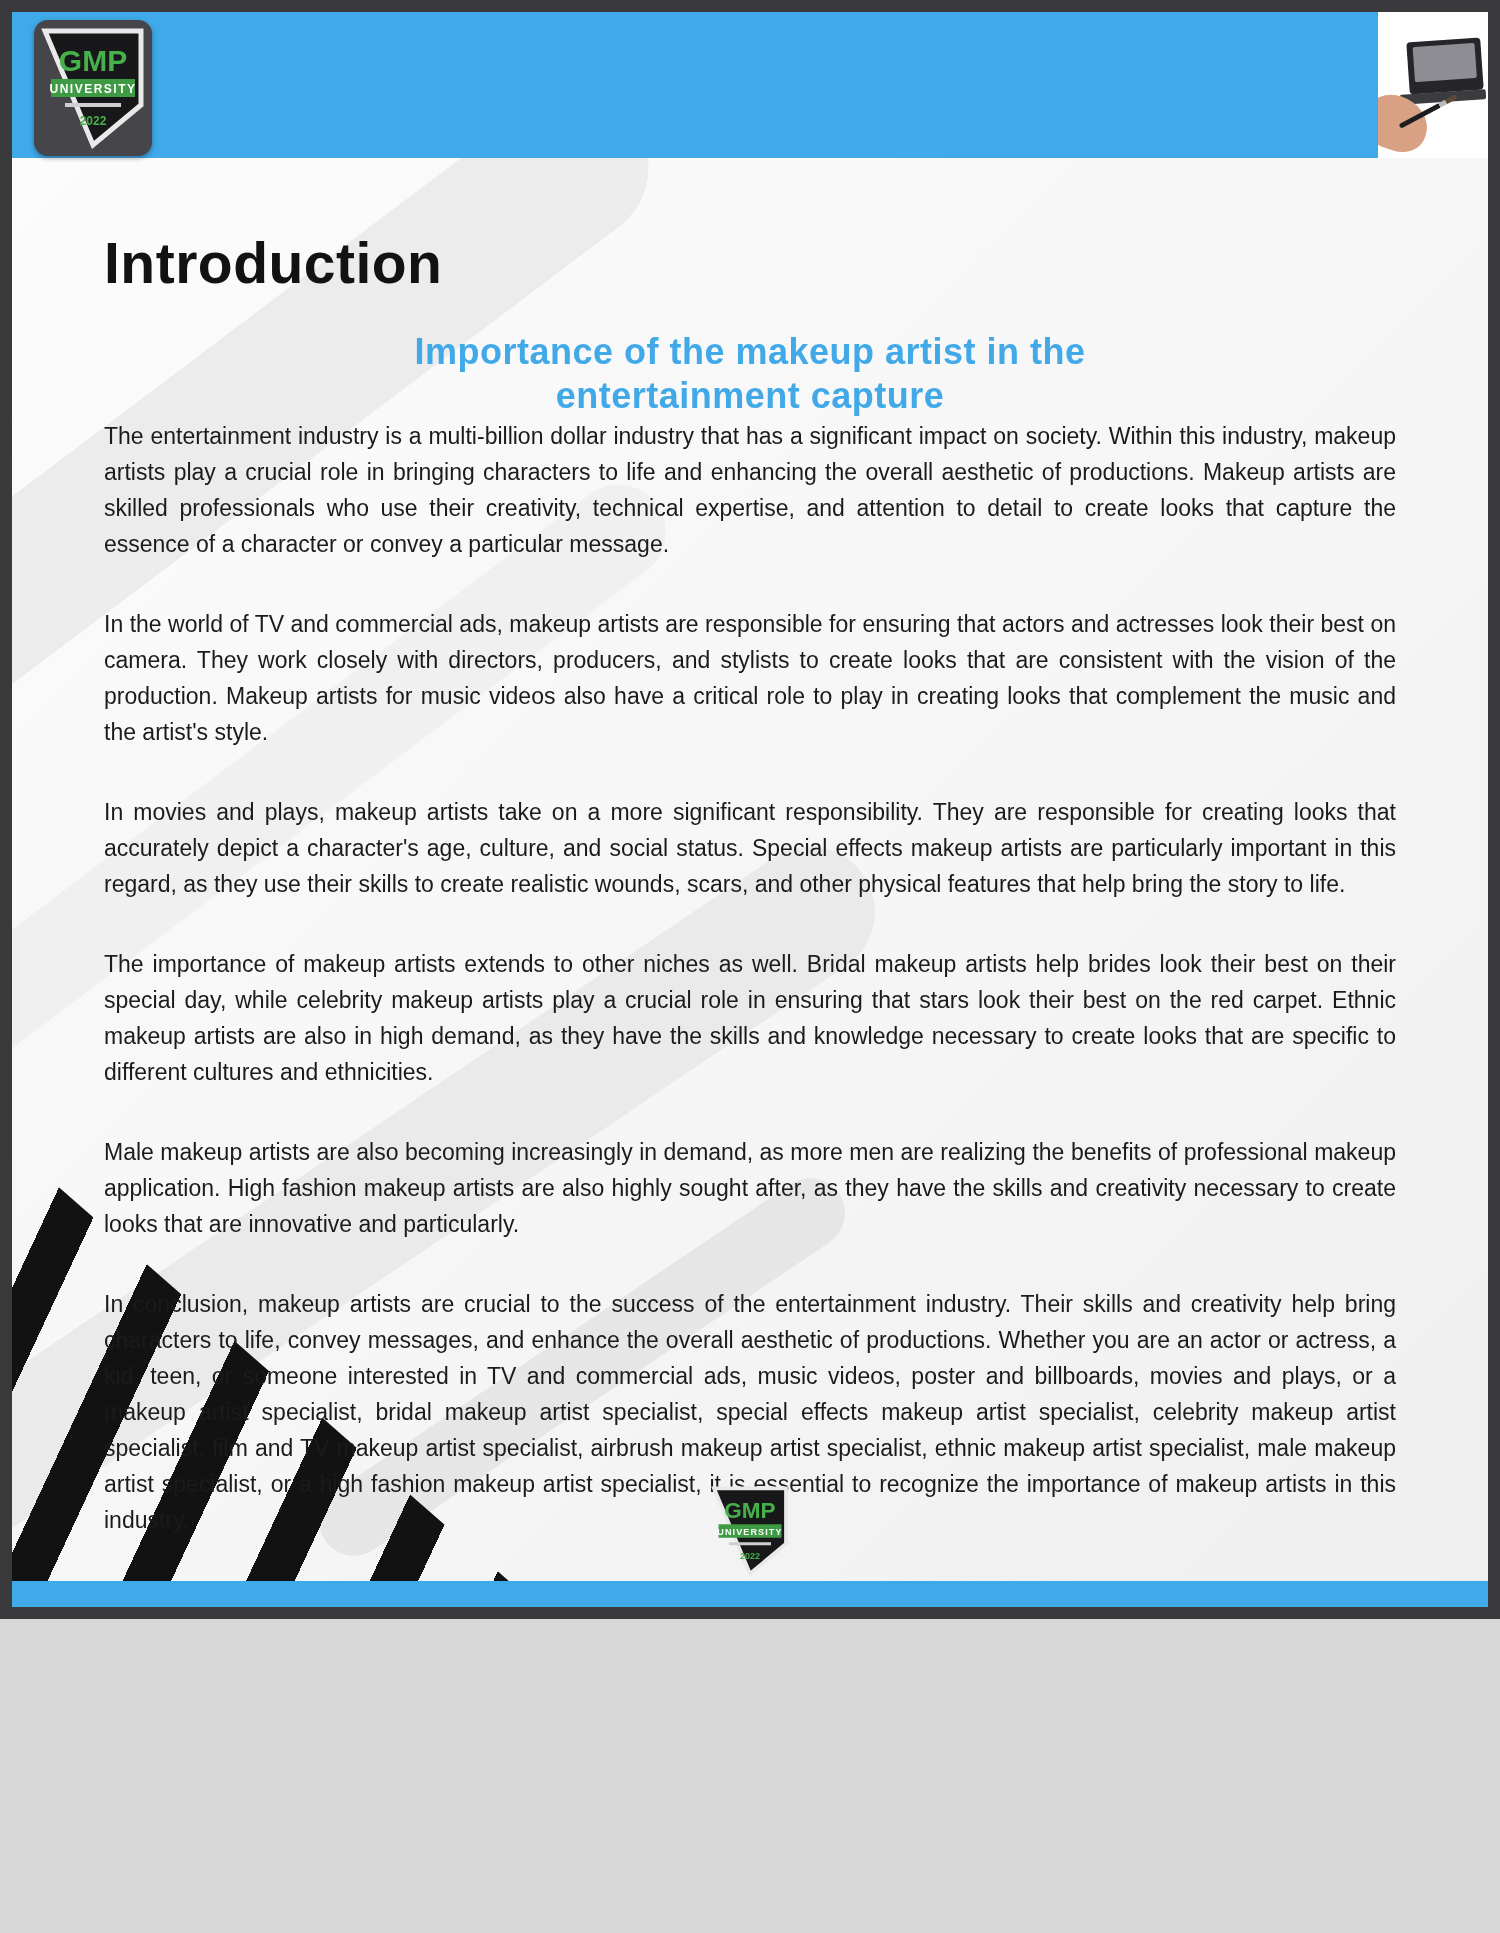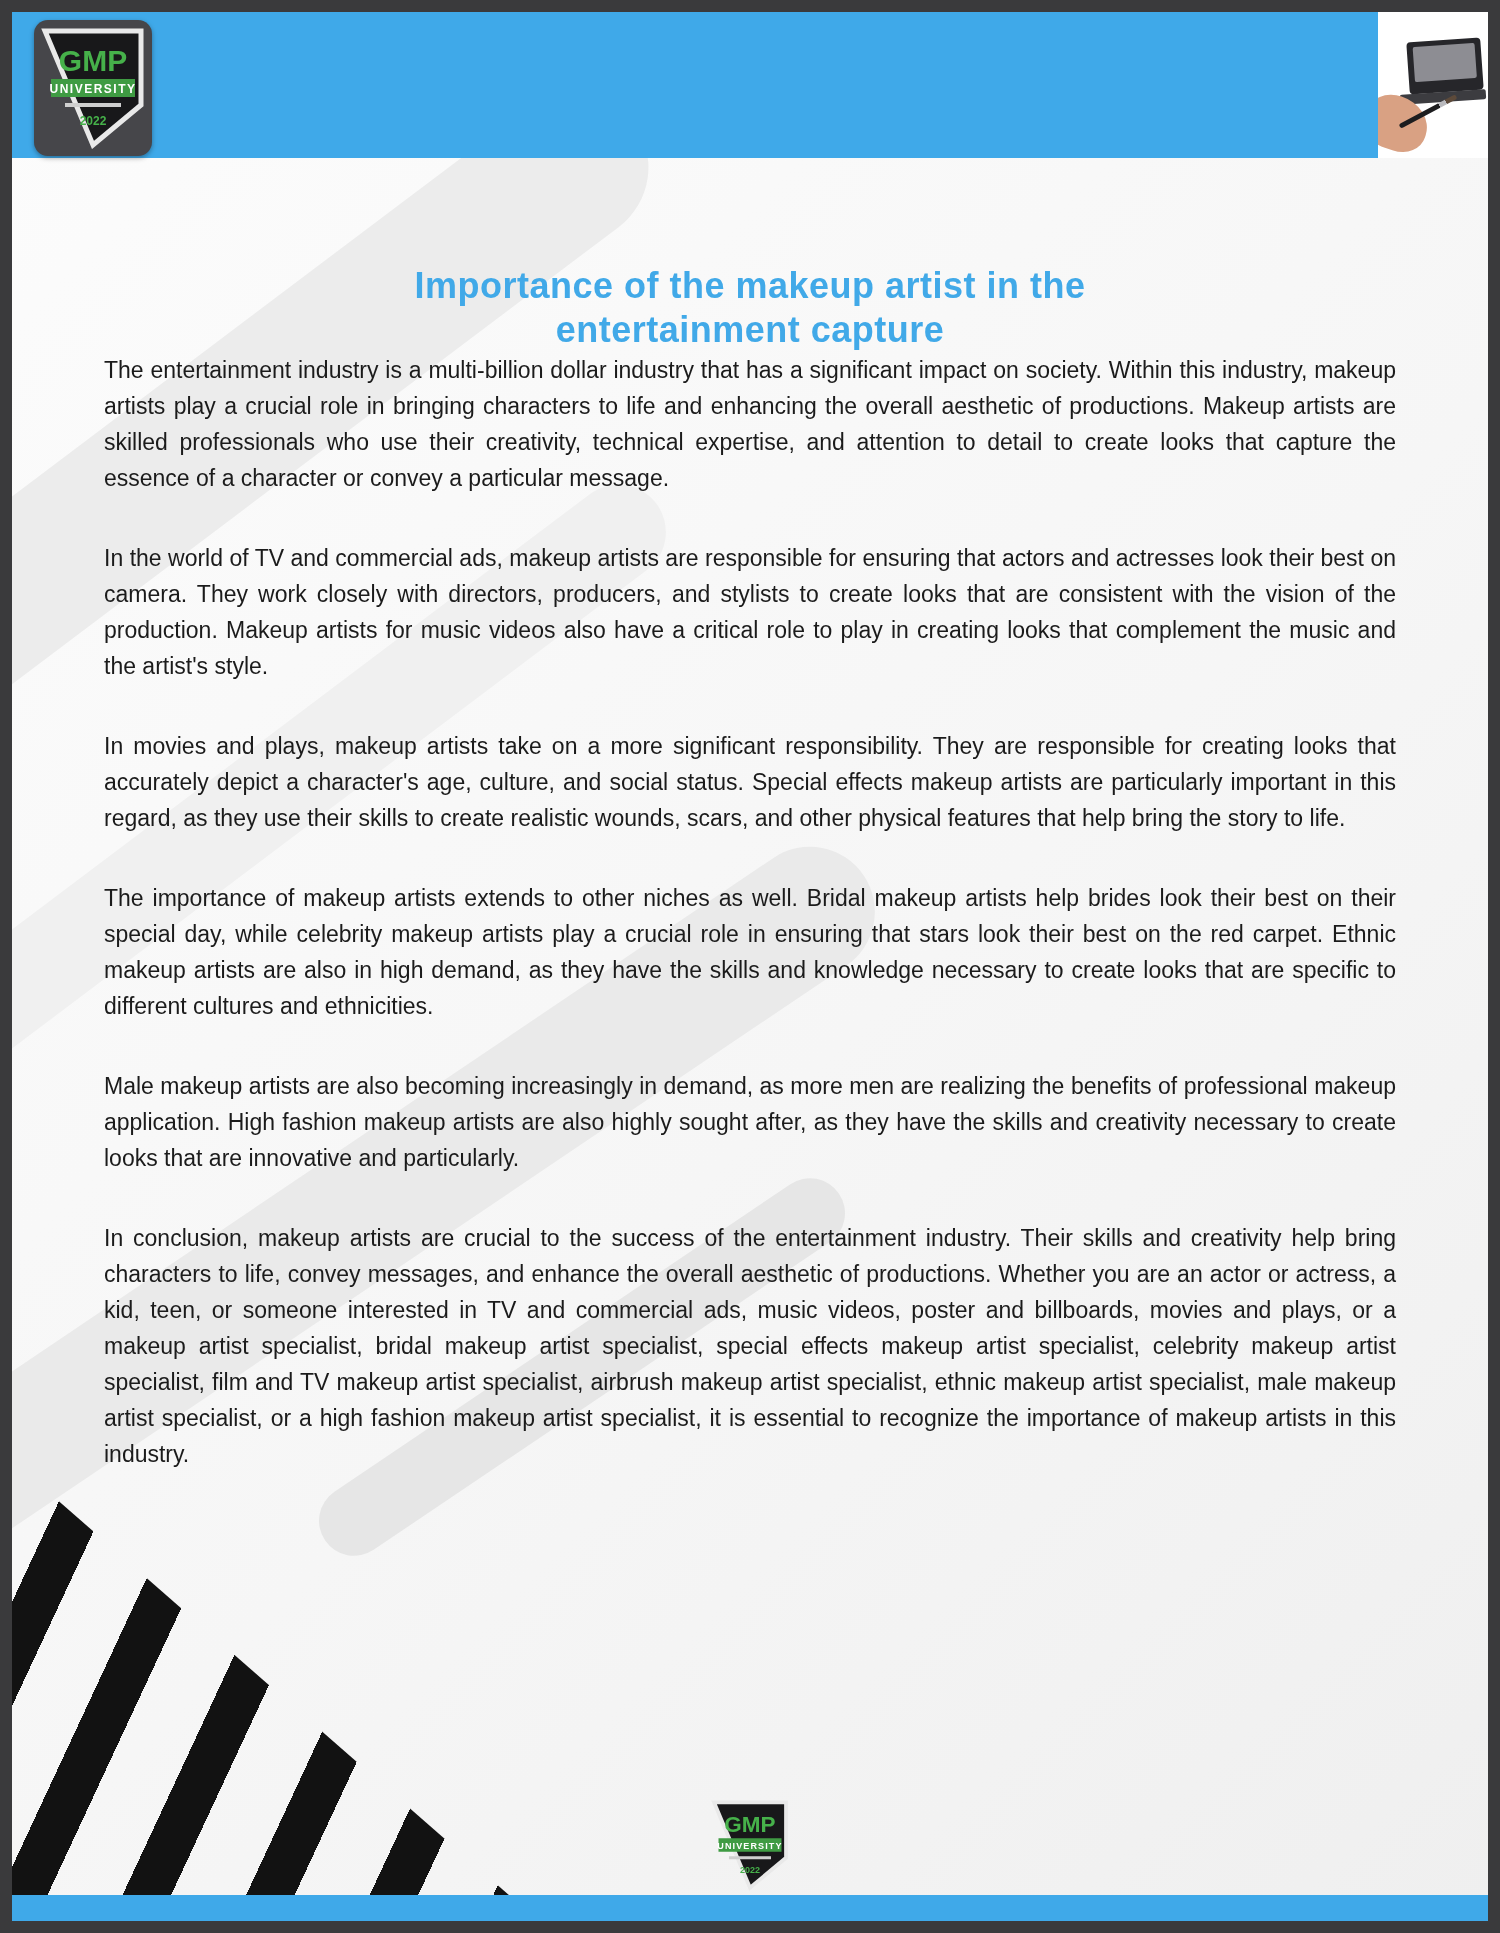--- a/index.html
+++ b/index.html
@@ -1,21 +1,21 @@
 <!DOCTYPE html>
 <html><head>
 <meta charset="utf-8">
 <style>
   html, body { margin: 0; padding: 0; background: #d8d8d8; }
   * { box-sizing: border-box; }
 
   .page {
     position: relative;
     width: 1500px;
-    height: 1933px;
+    height: 1619px;
     background: linear-gradient(135deg, #fcfcfc 0%, #f6f6f6 55%, #efefef 100%);
     border: 12px solid #3a3a3c;
     overflow: hidden;
     font-family: "Liberation Sans", sans-serif;
   }
 
   
   .header-bar {
     position: absolute;
     top: 0; left: 0; right: 0;
@@ -172,20 +172,21 @@
       <div class="laptop-shape">
         <div class="laptop-screen"></div>
       </div>
       <div class="laptop-base"></div>
       <div class="hand-shape"></div>
       <div class="brush-shape"></div>
     </div>
   </div>
 
   <div class="content">
+    <h1 class="page-title">Introduction</h1>
 
     <h2 class="section-subtitle">
       <span>Importance of the makeup artist in the</span><br>
       <span>entertainment capture</span>
     </h2>
 
     <div class="body-copy">
       <p>The entertainment industry is a multi-billion dollar industry that has a significant impact on society. Within this industry, makeup artists play a crucial role in bringing characters to life and enhancing the overall aesthetic of productions. Makeup artists are skilled professionals who use their creativity, technical expertise, and attention to detail to create looks that capture the essence of a character or convey a particular message.</p>
       <p>In the world of TV and commercial ads, makeup artists are responsible for ensuring that actors and actresses look their best on camera. They work closely with directors, producers, and stylists to create looks that are consistent with the vision of the production. Makeup artists for music videos also have a critical role to play in creating looks that complement the music and the artist's style.</p>
       <p>In movies and plays, makeup artists take on a more significant responsibility. They are responsible for creating looks that accurately depict a character's age, culture, and social status. Special effects makeup artists are particularly important in this regard, as they use their skills to create realistic wounds, scars, and other physical features that help bring the story to life.</p>

